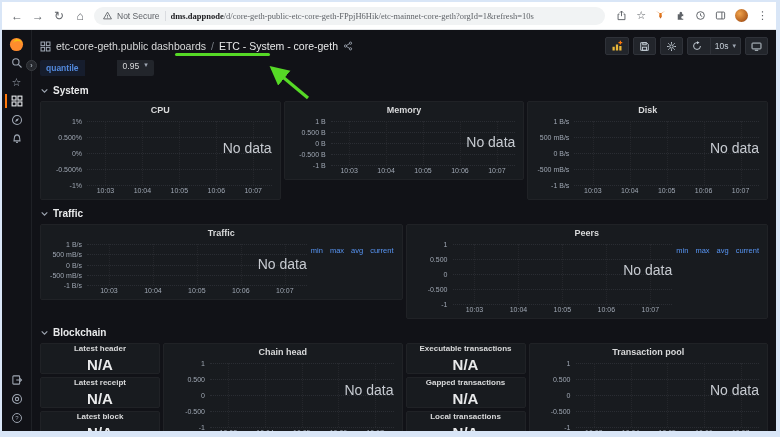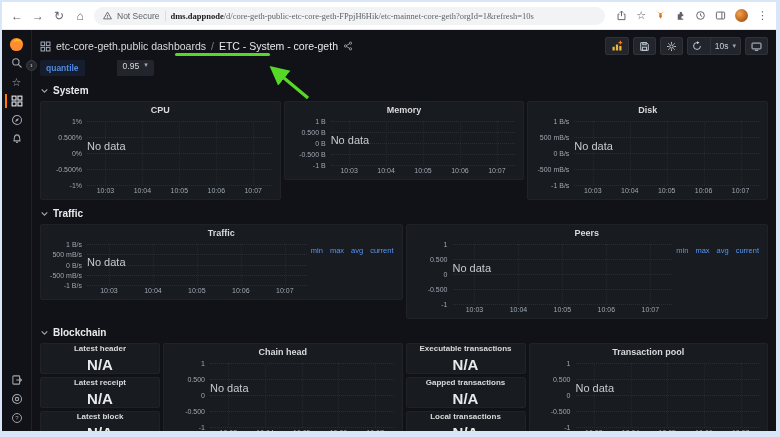--- a/index.html
+++ b/index.html
@@ -75,22 +75,22 @@
   .panel-title { text-align:center; font-size:9px; font-weight:bold; color:#d8d9da;
     height:15px; line-height:16px; flex:0 0 auto; }
   .panel-body { flex:1; display:flex; min-height:0; padding:0 4px 1px 4px; }
   .yaxis { flex:0 0 42px; position:relative; }
   .ytick { position:absolute; right:5px; transform:translateY(-50%); font-size:7px;
     color:#9fa7b3; white-space:nowrap; }
   .plot { flex:1; position:relative; min-width:0; }
   .grid { position:absolute; left:0; right:4px; top:4px; bottom:13px; }
   .hline { position:absolute; left:0; right:0; border-top:1px dotted #2a2d33; }
   .vline { position:absolute; top:0; bottom:0; border-left:1px dotted #24262b; }
-  .nodata { position:absolute; left:0; right:0; top:30%; text-align:left;
-    font-size:11px; color:#c7cbd1; }
+  .nodata { position:absolute; left:0; right:0; top:30%; text-align:right;
+    font-size:14px; color:#c7cbd1; }
   .xlabels { position:absolute; left:0; right:4px; bottom:0; height:11px; display:flex; }
   .xlabels span { flex:1; text-align:center; font-size:7px; color:#9fa7b3; }
   .legend { flex:0 0 84px; display:flex; justify-content:flex-end; gap:7px;
     padding:6px 4px 0 0; font-size:7.5px; }
   .legend span { color:#5794f2; }
 
   .stats-col { flex:0 0 120px; display:flex; flex-direction:column; gap:3px; }
   .stat { flex:1; background:#181b1f; border:1px solid #202226; border-radius:2px;
     display:flex; flex-direction:column; align-items:center; justify-content:center; gap:3px; }
   .stat .st-t { font-size:8px; font-weight:bold; color:#d8d9da; }

